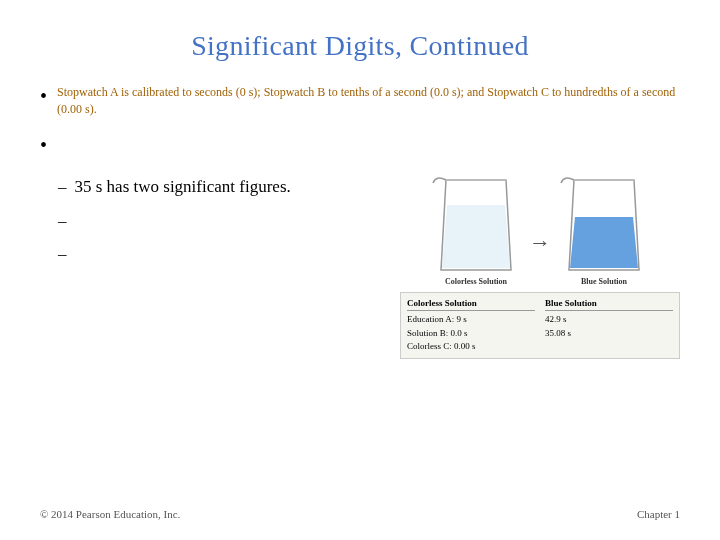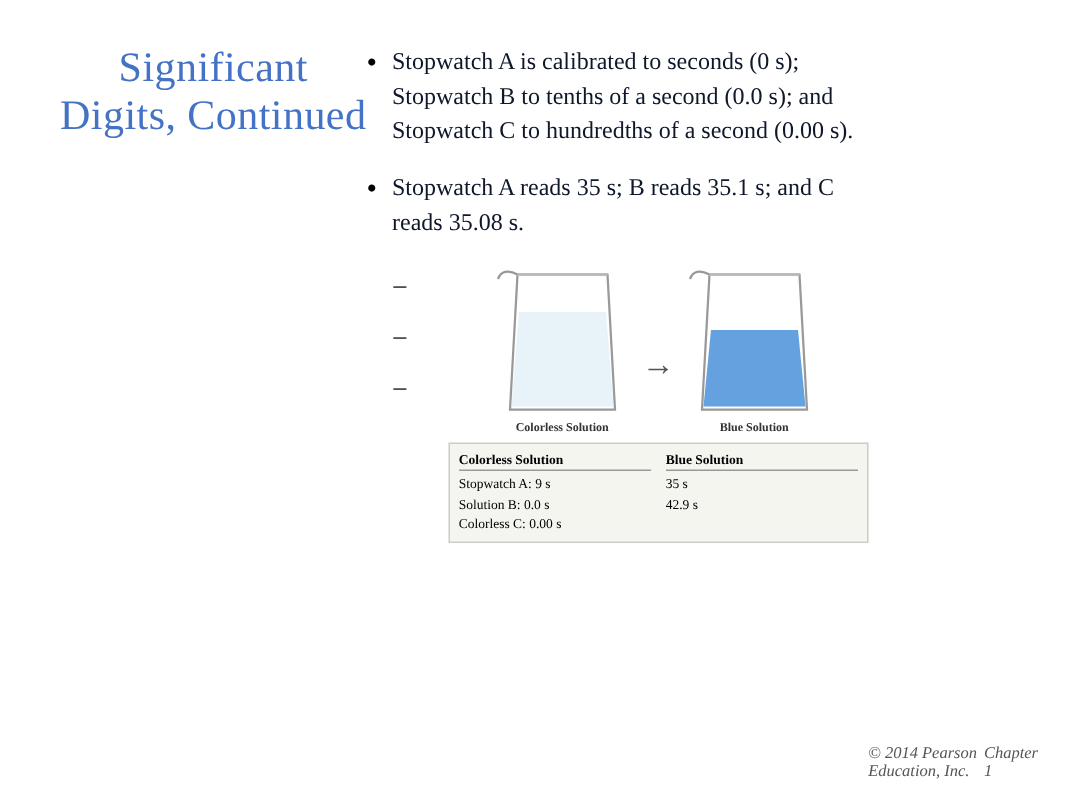--- a/index.html
+++ b/index.html
@@ -9,23 +9,23 @@
       height: 540px;
       background: #ffffff;
       font-family: 'Times New Roman', Times, serif;
       overflow: hidden;
       position: relative;
     }
 
     .slide {
       width: 720px;
       height: 540px;
-      padding: 30px 28px 20px 40px;
-      display: flex;
-      flex-direction: row;
+      padding: 30px 40px 20px 40px;
+      display: flex;
+      flex-direction: column;
     }
 
     .title {
       text-align: center;
       color: #4472c4;
       font-size: 28px;
       font-weight: normal;
       margin-bottom: 22px;
       letter-spacing: 0.3px;
     }
@@ -45,23 +45,23 @@
 
     .bullet-dot {
       font-size: 20px;
       margin-right: 10px;
       margin-top: 1px;
       flex-shrink: 0;
       color: #000;
     }
 
     .bullet-text {
-      font-size: 16px;
+      font-size: 12px;
       line-height: 1.45;
-      color: #0f172a;
+      color: #a16207;
     }
 
     .sub-bullets-and-image {
       display: flex;
       gap: 20px;
       margin-left: 18px;
       margin-top: 4px;
     }
 
     .sub-bullets {
@@ -140,21 +140,20 @@
     }
 
     .footer {
       display: flex;
       justify-content: space-between;
       align-items: center;
       margin-top: auto;
       padding-top: 8px;
       font-size: 11px;
       color: #555;
-      font-style: italic;
     }
 
     .colorless-label {
       font-size: 8px;
       font-weight: bold;
       color: #333;
       text-align: center;
       margin-top: 2px;
     }
 
@@ -174,27 +173,27 @@
 
   <div class="content-area">
 
     <div class="bullet-item">
       <span class="bullet-dot">•</span>
       <span class="bullet-text">Stopwatch A is calibrated to seconds (0 s); Stopwatch B to tenths of a second (0.0 s); and Stopwatch C to hundredths of a second (0.00 s).</span>
     </div>
 
     <div class="bullet-item">
       <span class="bullet-dot">•</span>
-      <span class="bullet-text">Stopwatch A reads 35 s; B reads 35.1 s; and C reads 35.08 s.</span>
     </div>
 
     <div class="sub-bullets-and-image">
       <div class="sub-bullets">
         <div class="sub-item">
           <span class="sub-dash">–</span>
+          <span>35 s has two significant figures.</span>
         </div>
         <div class="sub-item">
           <span class="sub-dash">–</span>
         </div>
         <div class="sub-item">
           <span class="sub-dash">–</span>
         </div>
       </div>
 
       <div class="image-area">
@@ -229,39 +228,39 @@
             </svg>
             <div class="blue-label">Blue Solution</div>
           </div>
         </div>
 
         <div class="data-table">
           <div class="data-table-row">
             <div class="data-col">
               <div class="data-col-title">Colorless Solution</div>
               <div class="data-row">
-                <span>Stopwatch A:</span>
+                <span>Education A:</span>
                 <span>9 s</span>
               </div>
               <div class="data-row">
                 <span>Solution B:</span>
                 <span>0.0 s</span>
               </div>
               <div class="data-row">
                 <span>Colorless C:</span>
                 <span>0.00 s</span>
               </div>
             </div>
             <div class="data-col">
               <div class="data-col-title">Blue Solution</div>
               <div class="data-row">
-                <span>35 s</span>
-              </div>
-              <div class="data-row">
                 <span>42.9 s</span>
+              </div>
+              <div class="data-row">
+                <span>35.08 s</span>
               </div>
             </div>
           </div>
         </div>
       </div>
     </div>
 
   </div>
 
   <div class="footer">

